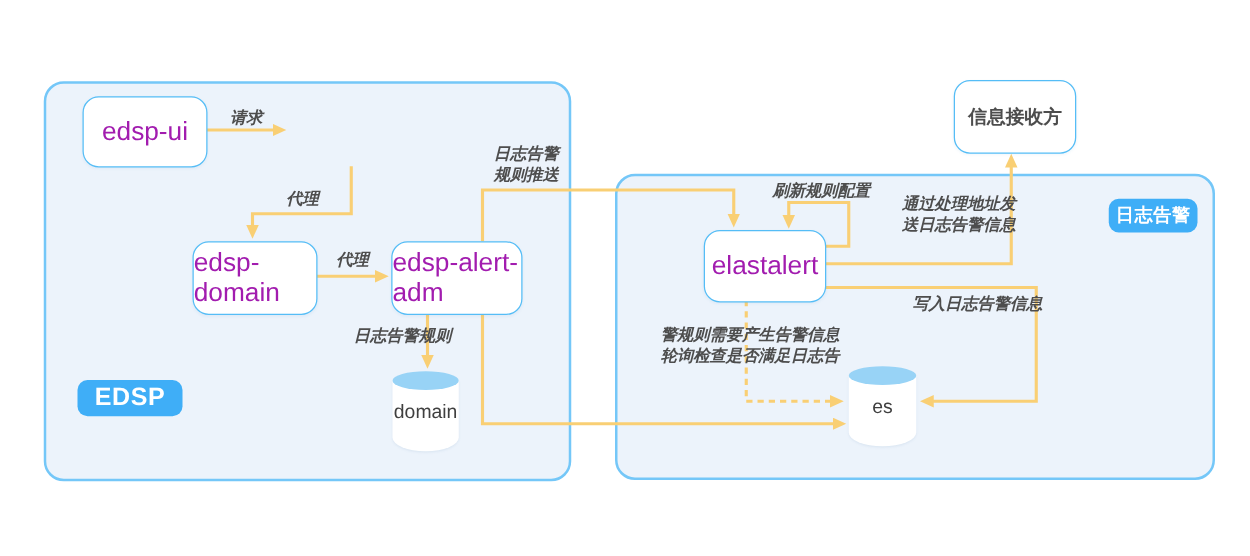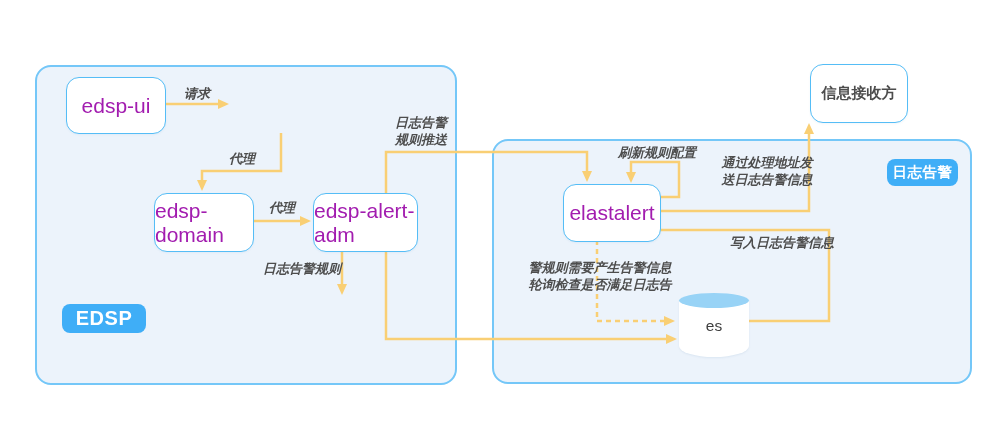--- a/index.html
+++ b/index.html
@@ -17,21 +17,21 @@
     position:absolute;background:var(--container_bg);
     border:2px solid var(--container_border);border-radius:16px;
   }
   .svg-layer{position:absolute;left:0;top:0;width:1000px;height:445px;pointer-events:none;}
   .node{
     position:absolute;background:var(--node_bg);
     border:1.5px solid var(--node_border);border-radius:13px;
     display:flex;align-items:center;justify-content:center;
     font-size:21px;color:#a21caf;box-shadow:0 1px 2px rgba(90,150,200,0.08);
   }
-  .node.cn{font-weight:bold;font-size:15px;color:#4d4d4d;margin-left:47px;}
+  .node.cn{font-weight:bold;font-size:15px;color:#4d4d4d;}
   .badge{
     position:absolute;background:var(--badge_bg);color:var(--badge_text);
     border-radius:8px;display:flex;align-items:center;justify-content:center;
     font-weight:bold;letter-spacing:0.5px;
   }
   .edge-label{
     position:absolute;font-size:13px;font-weight:bold;color:#4d4d4d;
     text-align:center;line-height:1.32;white-space:nowrap;font-style:italic;
   }
   .cylinder{position:absolute;}
@@ -86,37 +86,42 @@
   <div class="node" style="left:563px;top:184px;width:96px;height:56px">
     <span>elastalert</span>
   </div>
   <div class="node" style="left:313px;top:193px;width:103px;height:57px">
     <span>edsp-alert-adm</span>
   </div>
   <div class="node cn" style="left:763px;top:64px;width:96px;height:57px">
     <span>信息接收方</span>
   </div>
 
-  <div class="cylinder" style="left:679px;top:293px;width:70px;height:64px">
+  <div class="cylinder" style="left:314px;top:297px;width:53px;height:64px">
+    <div class="cyl-body"></div>
+    <div class="cyl-top"></div>
+    <div class="cyl-label">domain</div>
+  </div>
+  <div class="cylinder" style="left:679px;top:293px;width:54px;height:64px">
     <div class="cyl-body"></div>
     <div class="cyl-top"></div>
     <div class="cyl-label">es</div>
   </div>
 
   <div class="badge" style="left:62px;top:304px;width:84px;height:29px;font-size:20px">
     <span>EDSP</span>
   </div>
   <div class="badge" style="left:887px;top:159px;width:71px;height:27px;font-size:14.5px">
     <span>日志告警</span>
   </div>
 
   <div class="edge-label" style="left:167px;top:85px;width:60px">请求</div>
   <div class="edge-label" style="left:212px;top:150px;width:60px">代理</div>
   <div class="edge-label" style="left:252px;top:199px;width:60px">代理</div>
-  <div class="edge-label" style="left:252px;top:260px;width:100px">日志告警规则</div>
+  <div class="edge-label" style="left:272px;top:260px;width:100px">日志告警规则</div>
   <div class="edge-label" style="left:384px;top:114px;width:74px">
     <span style="display:block">日志告警</span>
     <span style="display:block">规则推送</span>
   </div>
   <div class="edge-label" style="left:611px;top:144px;width:92px">刷新规则配置</div>
   <div class="edge-label" style="left:717px;top:154px;width:100px">
     <span style="display:block">通过处理地址发</span>
     <span style="display:block">送日志告警信息</span>
   </div>
   <div class="edge-label" style="left:726px;top:234px;width:112px">写入日志告警信息</div>

